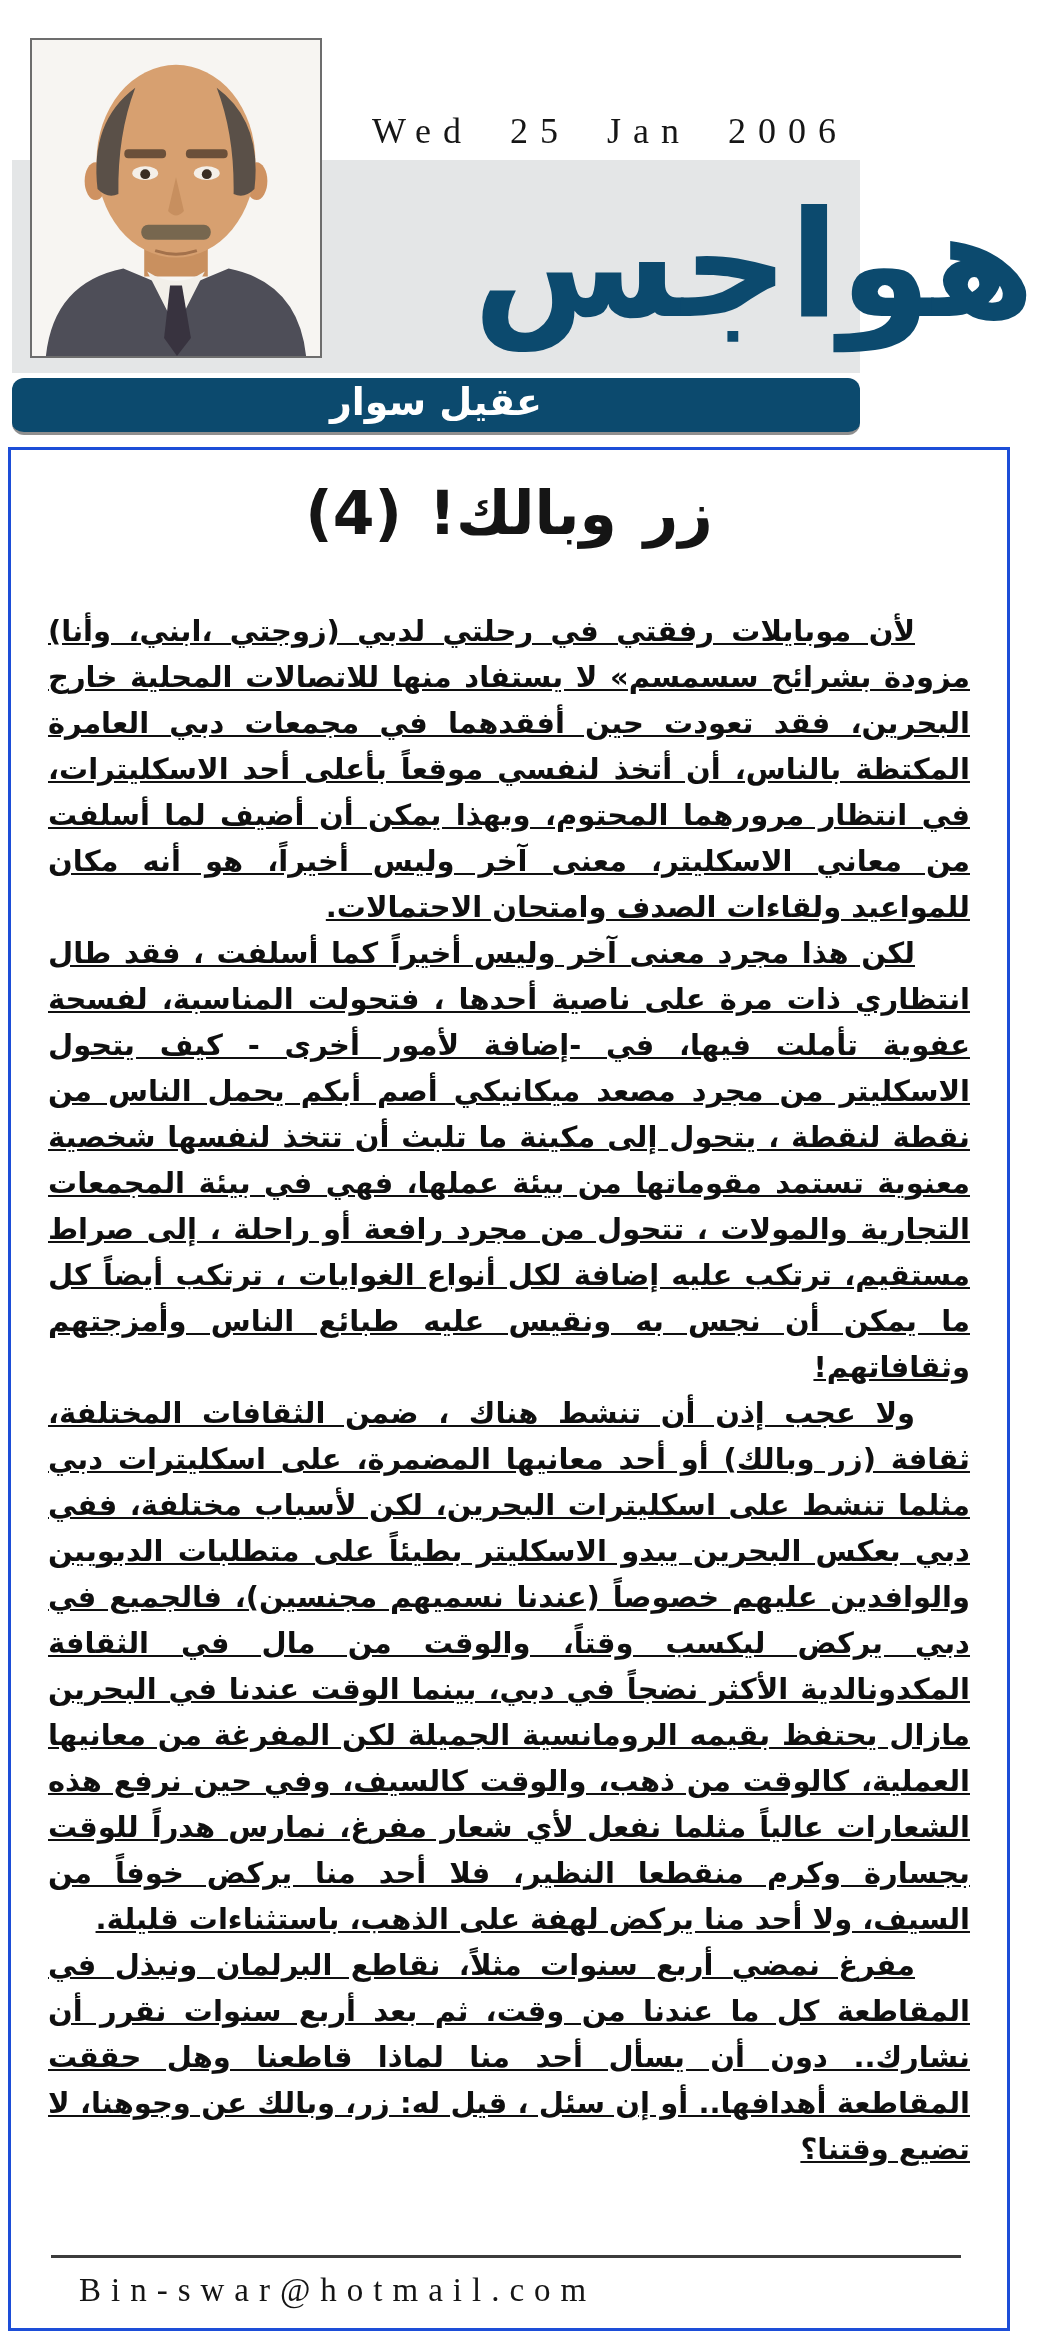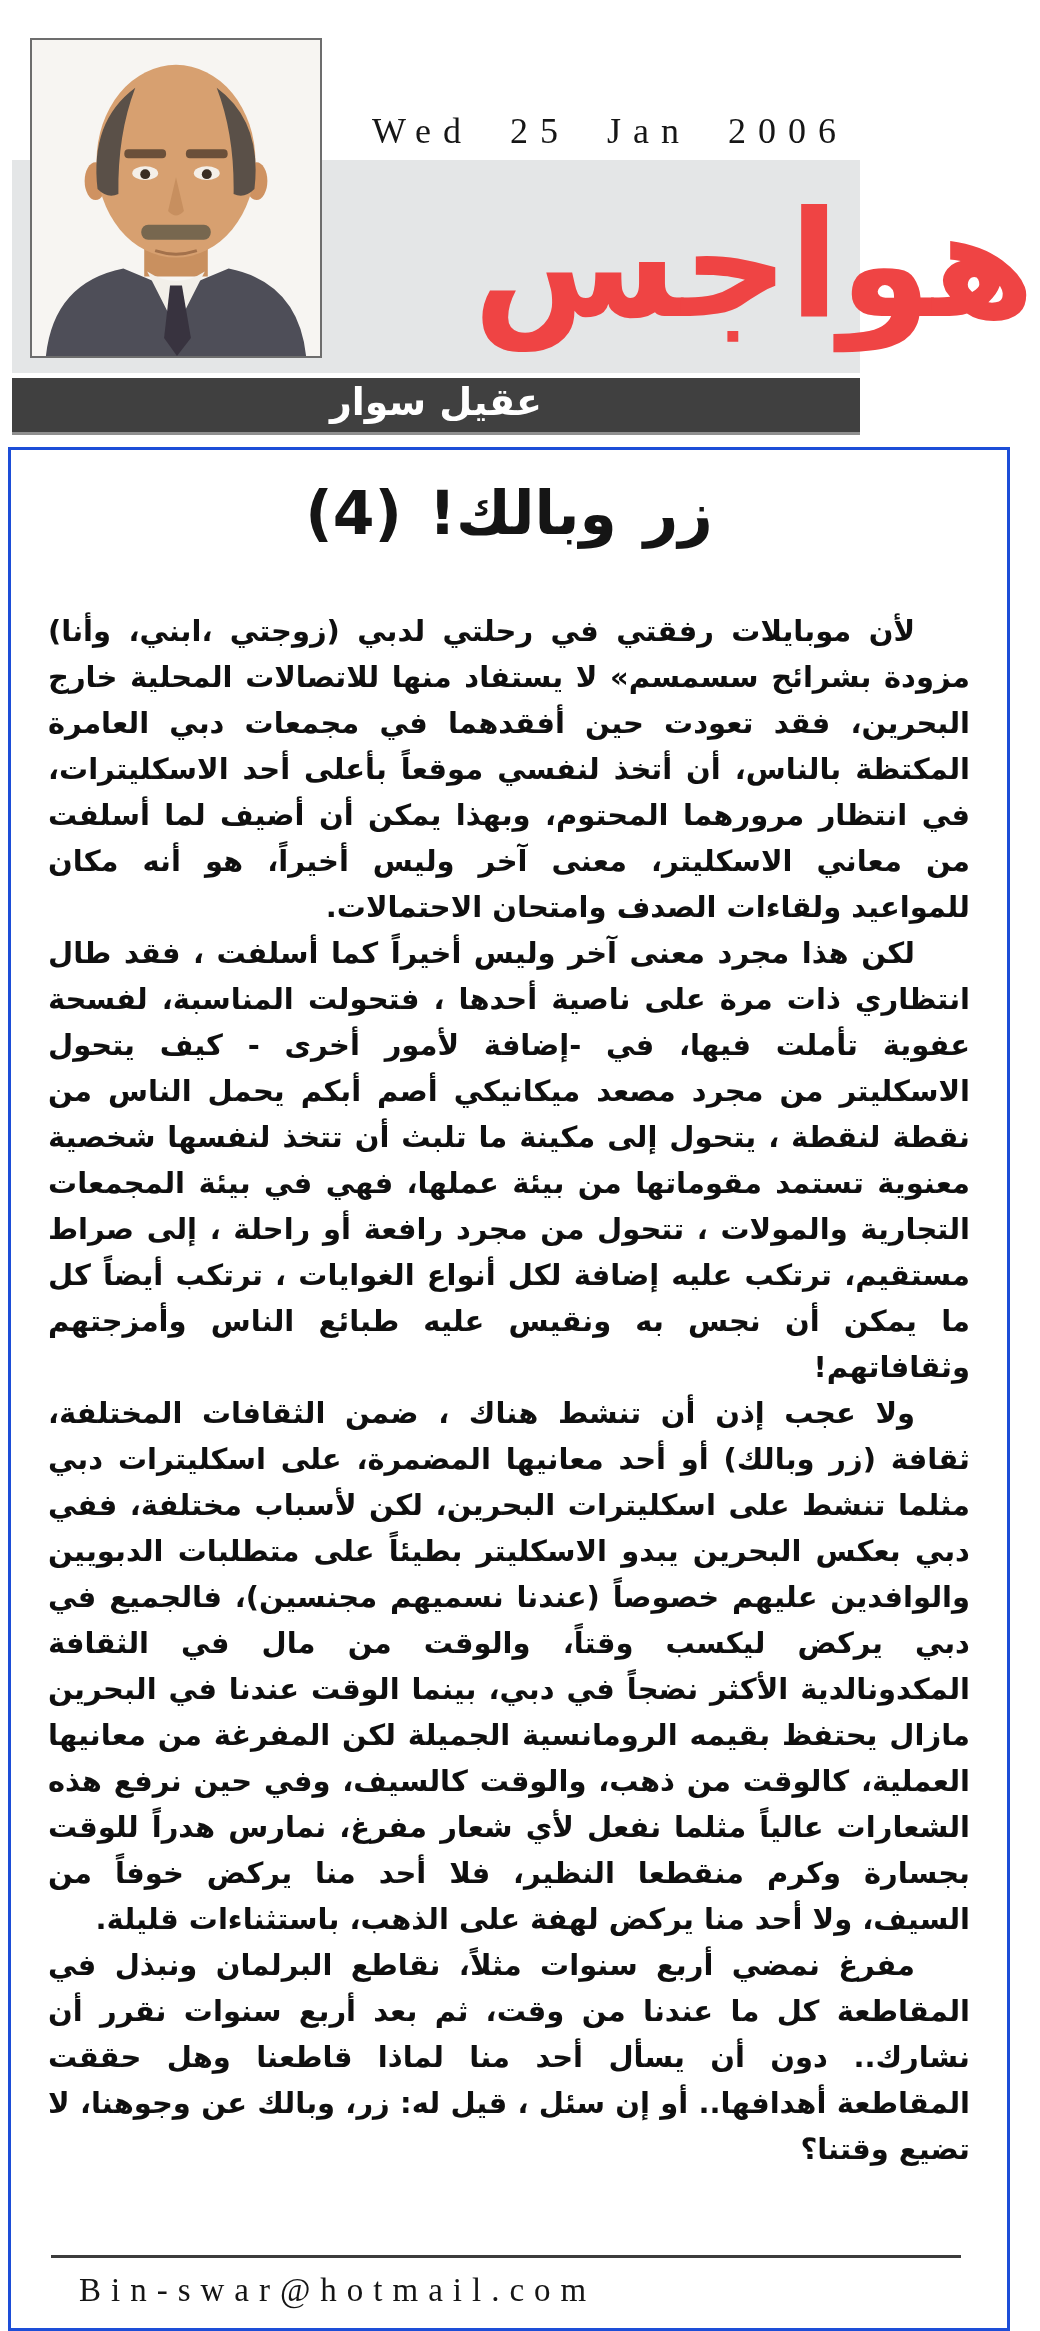--- a/index.html
+++ b/index.html
@@ -34,31 +34,32 @@
     font-family:"Liberation Serif","DejaVu Serif",serif;
     font-size:36px;color:#161616;
     letter-spacing:12px;word-spacing:16px;
     white-space:nowrap;
     z-index:2;
   }
   .column-title{
     position:absolute;right:5px;top:175px;
     direction:rtl;
     font-size:148px;line-height:160px;
-    font-weight:bold;color:#ef4444;
+    font-weight:bold;color:#0c4a6e;
     white-space:nowrap;
     z-index:2;
   }
   .author-bar{
     position:absolute;left:12px;top:368px;
     width:848px;height:54px;
-    background:#404040;
+    background:#0c4a6e;
     border-bottom:3px solid #8f8f8f;
     display:flex;align-items:center;justify-content:center;
     z-index:1;
+    border-radius:12px;
   }
   .author-bar span{
     color:#ffffff;font-weight:bold;font-size:38px;
     direction:rtl;line-height:1;
     padding-bottom:6px;
   }
 
   
   .article-box{
     position:absolute;left:8px;top:437px;
@@ -72,21 +73,21 @@
     text-align:center;direction:rtl;
     font-size:60px;font-weight:bold;color:#151515;
     letter-spacing:1px;word-spacing:6px;
   }
   .article-body{
     position:absolute;top:158px;left:37px;right:37px;
     height:1635px;overflow:hidden;
     direction:rtl;
     text-align:justify;
     font-size:29px;line-height:46px;
-    font-weight:bold;color:#101010;
+    font-weight:bold;color:#101010;text-decoration:underline;
   }
   .article-body p{margin:0;text-indent:55px;}
   .footer-rule{
     position:absolute;left:40px;right:46px;top:1805px;
     border-top:3px solid #3c3c3c;height:0;
   }
   .email-line{
     position:absolute;left:68px;top:1822px;
     font-family:"Liberation Serif","DejaVu Serif",serif;
     font-size:33px;color:#151515;

